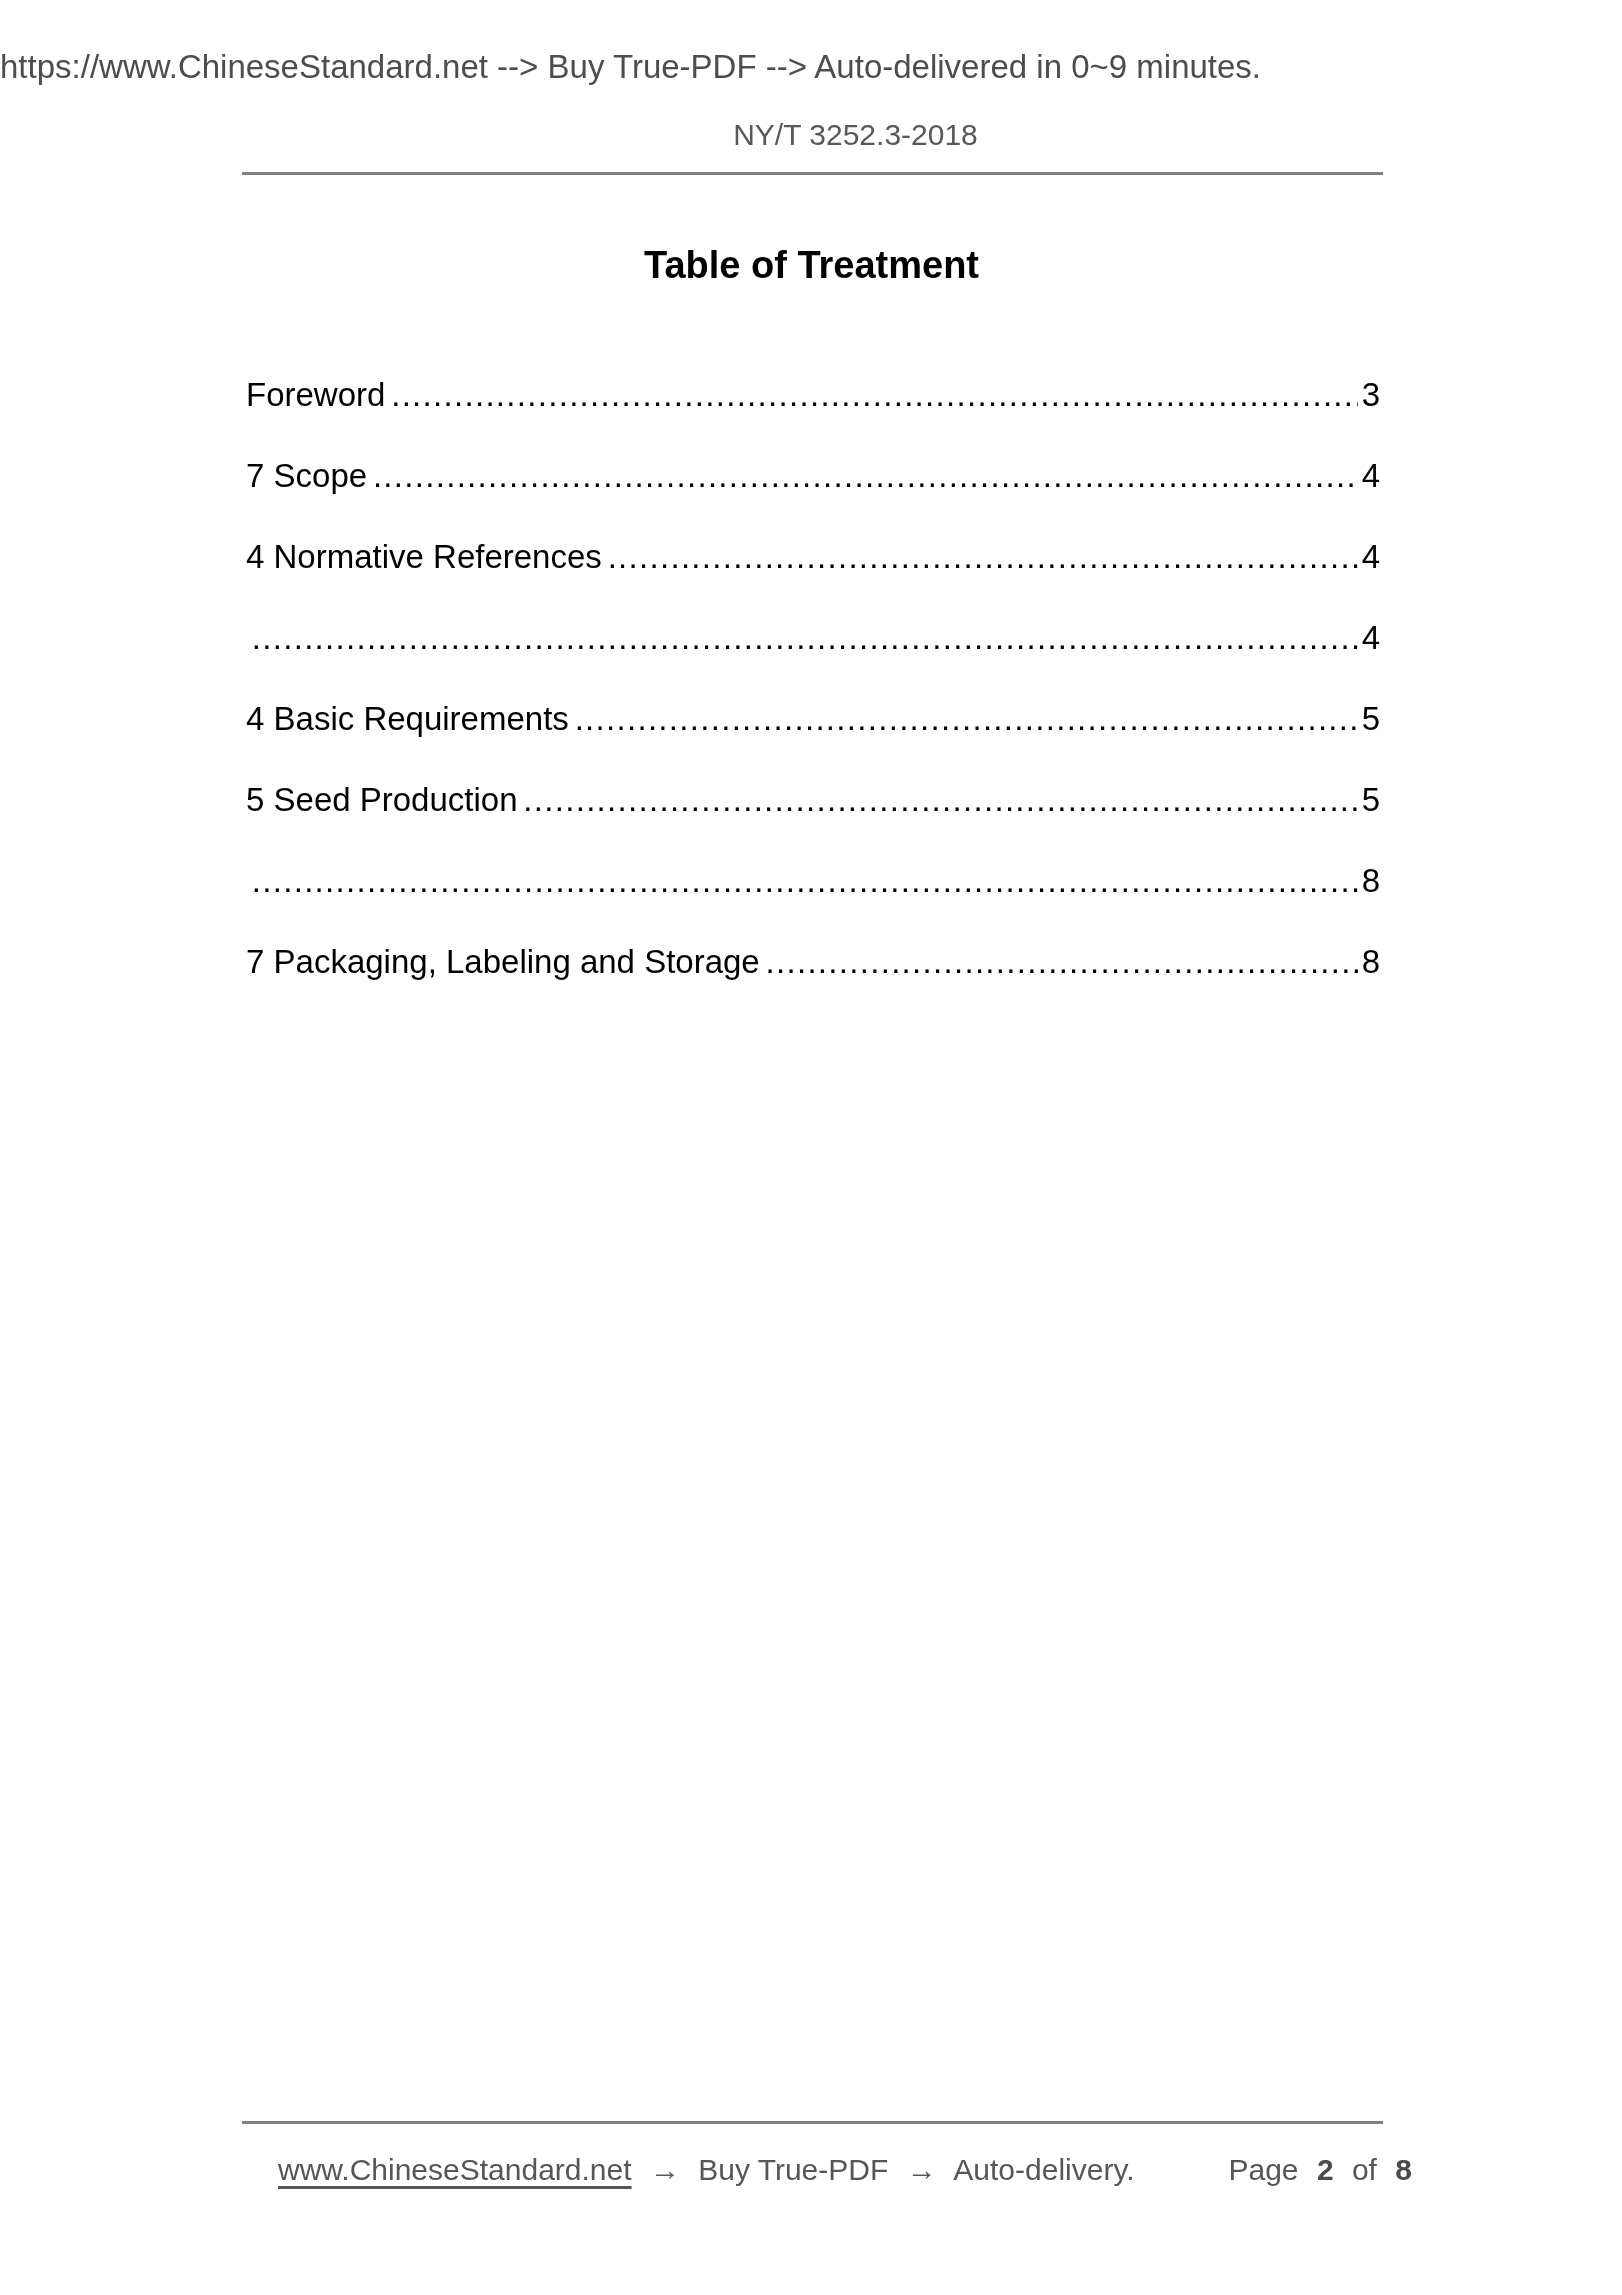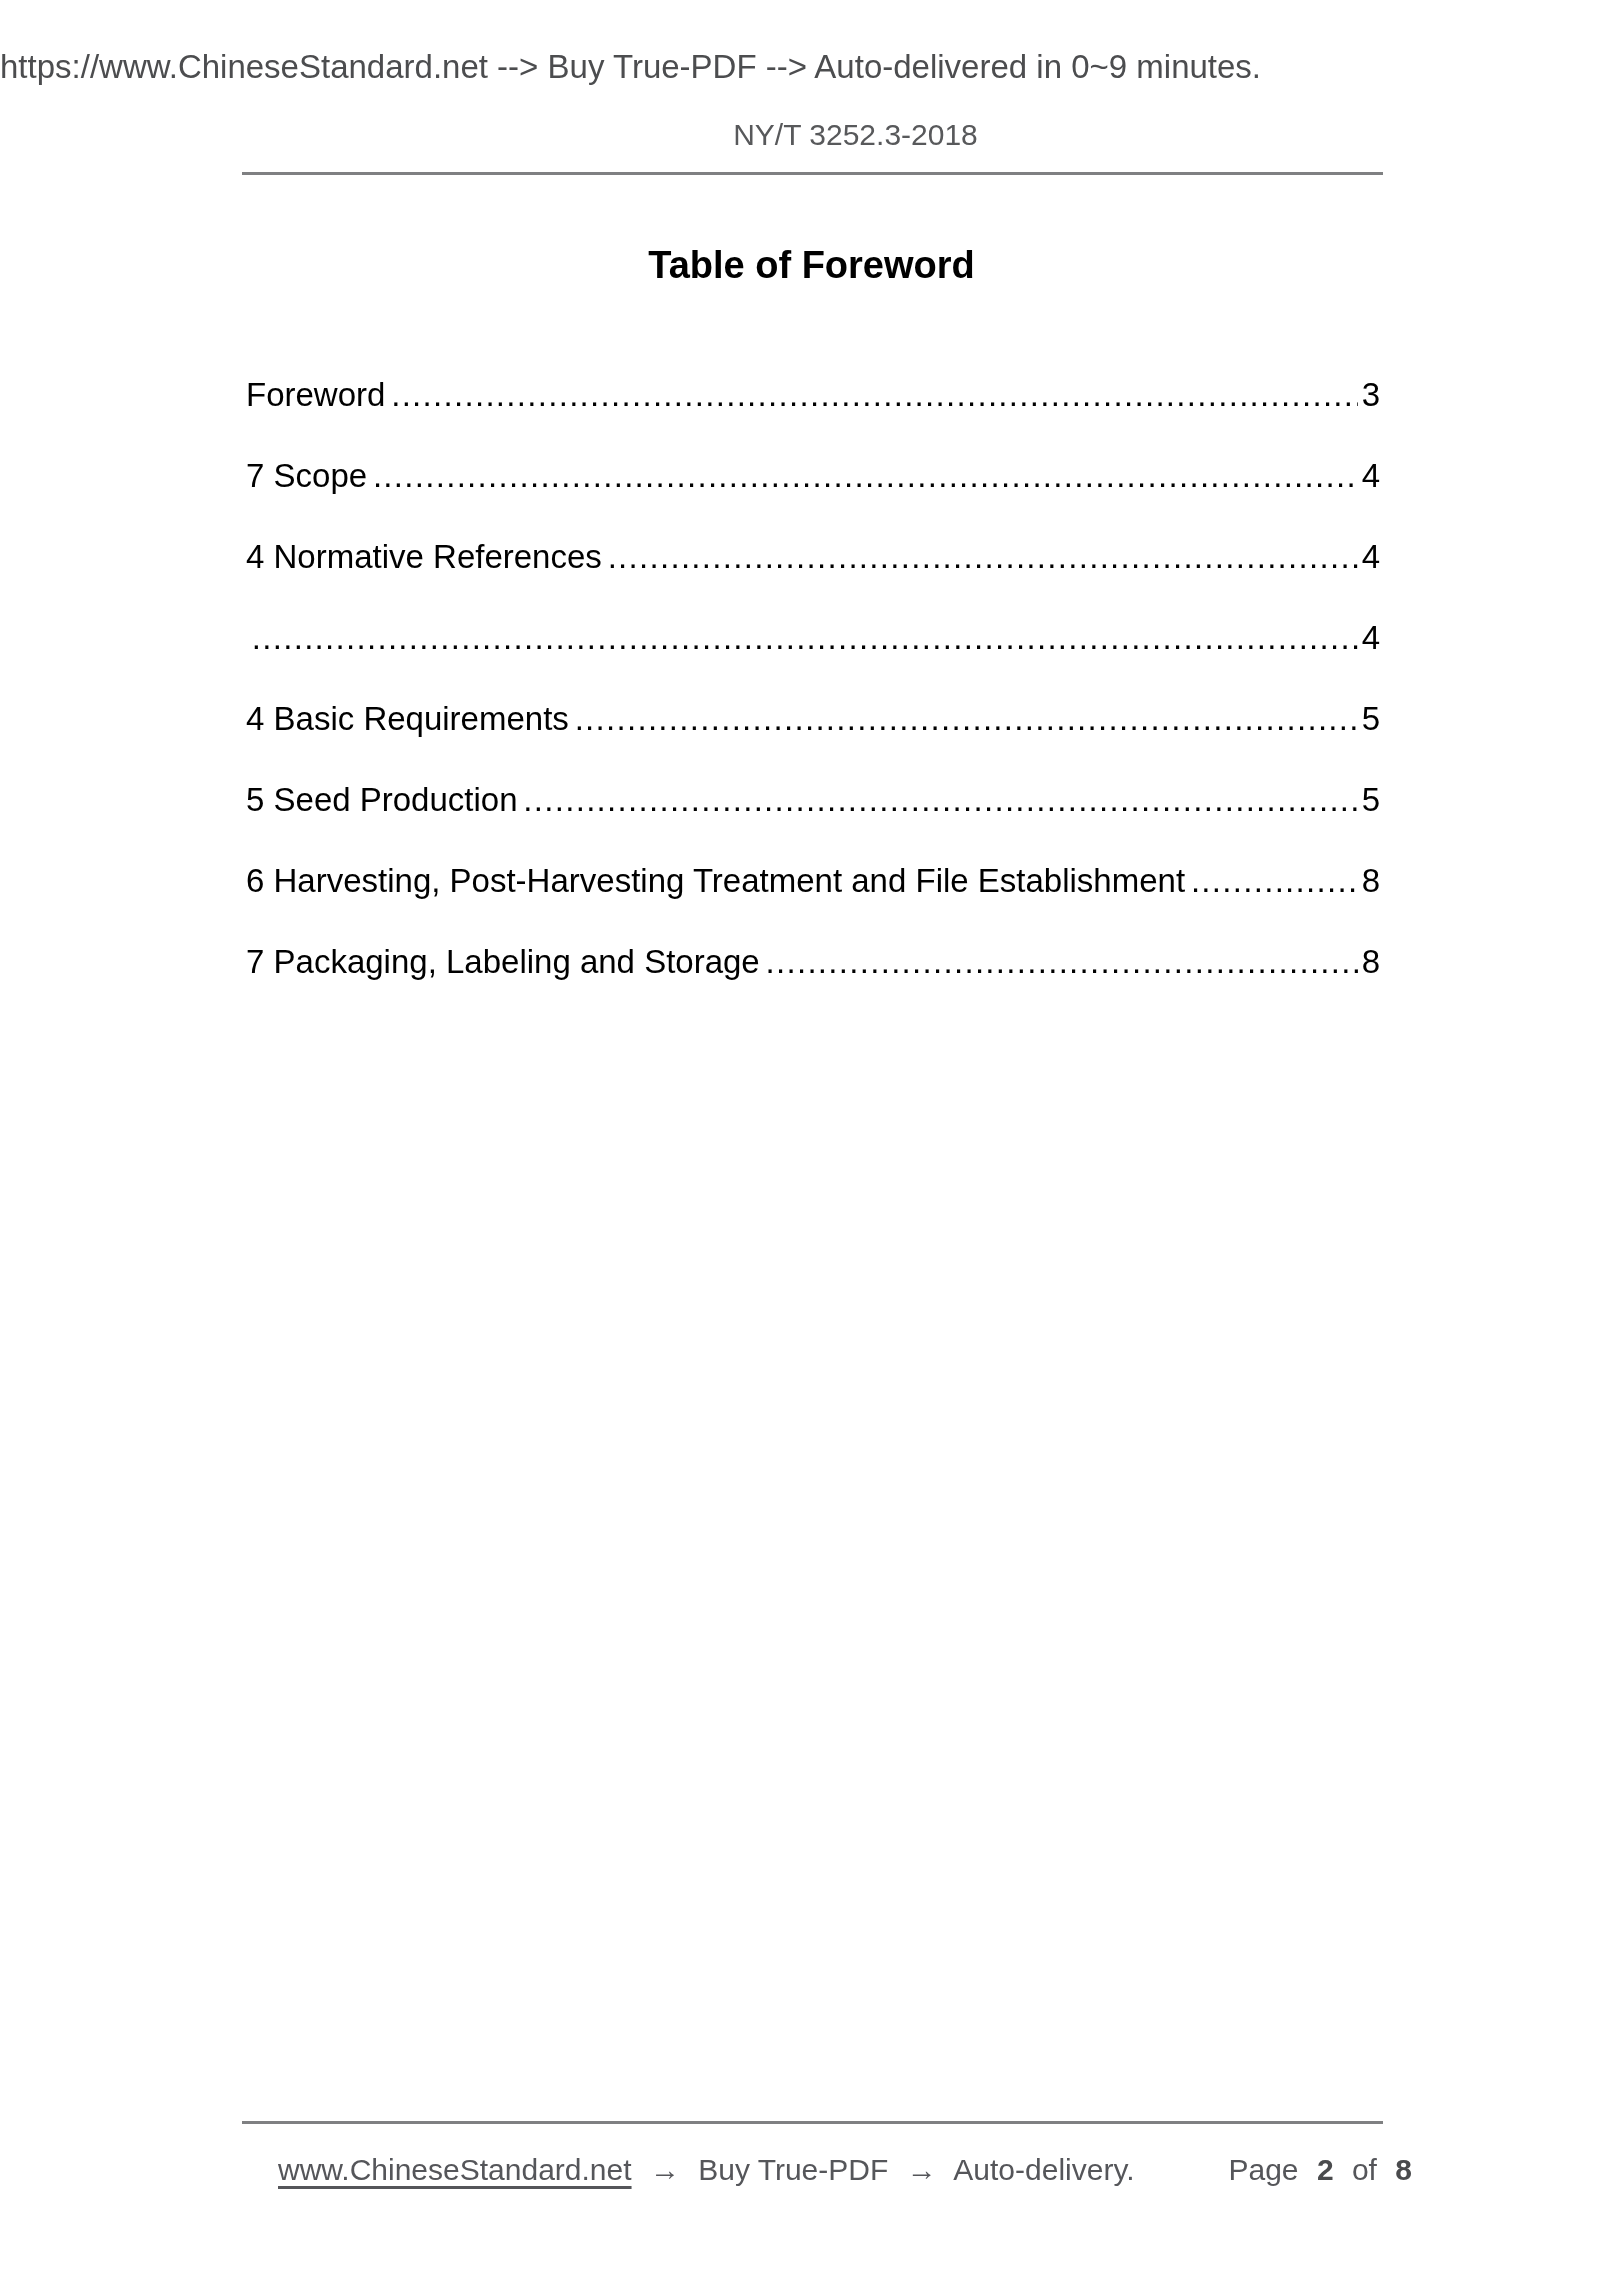--- a/index.html
+++ b/index.html
@@ -116,21 +116,21 @@
   .page-indicator span:first-child { margin-left: 0; }
   .page-indicator b { font-weight: bold; color: #4a4b4d; }
 </style>
 </head>
 <body>
 
 <div class="header-promo">https://www.ChineseStandard.net --&gt; Buy True-PDF --&gt; Auto-delivered in 0~9 minutes.</div>
 <div class="doc-number">NY/T 3252.3-2018</div>
 <div class="rule rule-header"></div>
 
-<div class="page-title">Table of Foreword</div>
+<div class="page-title">Table of Treatment</div>
 
 <div class="toc">
   <div class="toc-row">
     <span class="toc-label">Foreword</span>
     <span class="toc-dots"></span>
     <span class="toc-page">3</span>
   </div>
   <div class="toc-row">
     <span class="toc-label">7 Scope</span>
     <span class="toc-dots"></span>
@@ -149,21 +149,20 @@
     <span class="toc-label">4 Basic Requirements</span>
     <span class="toc-dots"></span>
     <span class="toc-page">5</span>
   </div>
   <div class="toc-row">
     <span class="toc-label">5 Seed Production</span>
     <span class="toc-dots"></span>
     <span class="toc-page">5</span>
   </div>
   <div class="toc-row">
-    <span class="toc-label">6 Harvesting, Post-Harvesting Treatment and File Establishment</span>
     <span class="toc-dots"></span>
     <span class="toc-page">8</span>
   </div>
   <div class="toc-row">
     <span class="toc-label">7 Packaging, Labeling and Storage</span>
     <span class="toc-dots"></span>
     <span class="toc-page">8</span>
   </div>
 </div>
 

